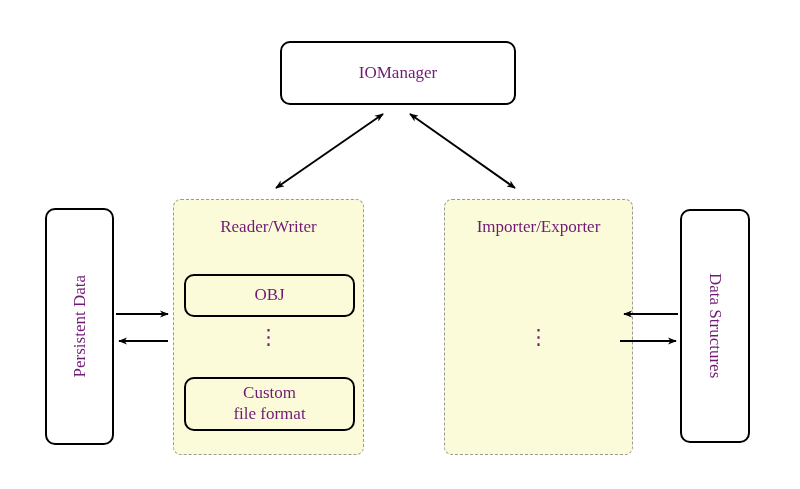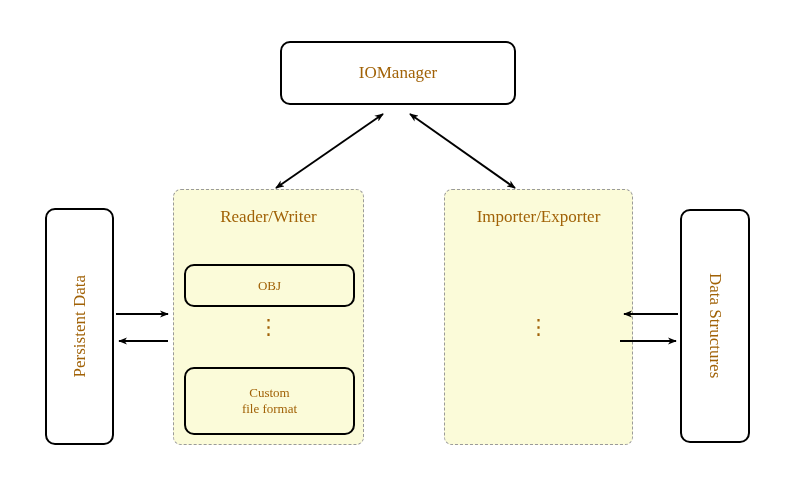--- a/index.html
+++ b/index.html
@@ -9,40 +9,40 @@
     --line: #000000;
   }
   * { box-sizing: border-box; }
   html, body { margin: 0; padding: 0; background: var(--background); }
   .canvas {
     position: relative;
     width: 800px;
     height: 489px;
     background: var(--background);
     font-family: "Liberation Serif", "DejaVu Serif", serif;
-    color: #a16207;
+    color: #701a75;
     overflow: hidden;
   }
 
   .box {
     position: absolute;
     border: 2.5px solid var(--line);
     border-radius: 10px;
     background: #fff;
     display: flex;
     align-items: center;
     justify-content: center;
     font-size: 17px;
   }
 
   .iomanager { left: 280px; top: 41px; width: 236px; height: 64px; }
 
   .panel {
     position: absolute;
-    top: 189px;
+    top: 199px;
     width: 191px;
     height: 256px;
     background: var(--panel-fill);
     border: 1.5px dashed var(--panel-dash);
     border-radius: 8px;
   }
   .panel-left  { left: 173px; }
   .panel-right { left: 428px; width: 189px; margin-left: 16px; }
 
   .panel-title {
@@ -59,27 +59,27 @@
     position: absolute;
     left: 10px;
     width: 171px;
     border: 2.5px solid var(--line);
     border-radius: 10px;
     background: var(--panel-fill);
     display: flex;
     align-items: center;
     justify-content: center;
     text-align: center;
-    font-size: 13px;
+    font-size: 17px;
     line-height: 1.22;
     white-space: pre-line;
   }
   .panel-right .inner-box { width: 169px; }
   .inner-top    { top: 74px;  height: 43px; }
-  .inner-bottom { top: 177px; height: 68px; }
+  .inner-bottom { top: 177px; height: 54px; }
 
   .ellipsis {
     position: absolute;
     top: 127px;
     left: 0;
     width: 100%;
     text-align: center;
     font-size: 21px;
     line-height: 1;
   }

